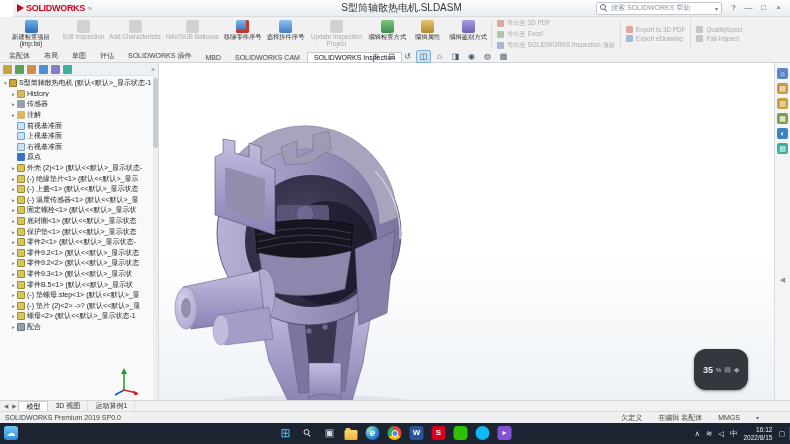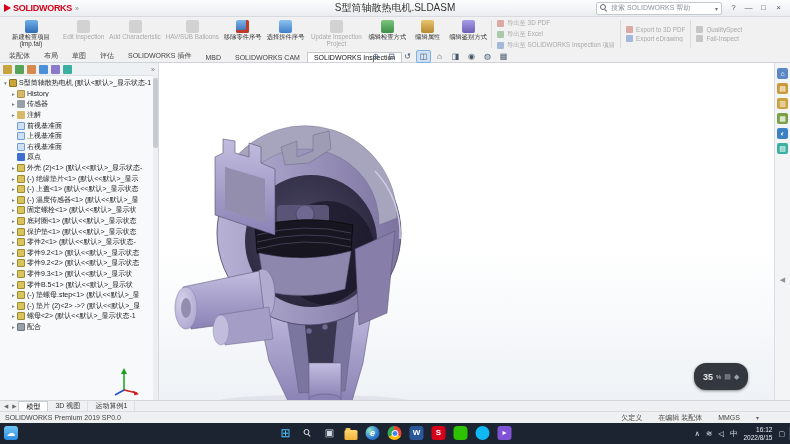--- a/index.html
+++ b/index.html
@@ -1,20 +1,20 @@
 <!DOCTYPE html>
 <html><head>
 <meta charset="utf-8">
 <style>
   html,body{margin:0;padding:0;}
   body{width:790px;height:444px;overflow:hidden;font-family:"Liberation Sans",sans-serif;background:#fff;position:relative;-webkit-font-smoothing:antialiased;}
   .app{position:absolute;inset:0;display:flex;flex-direction:column;}
 
   
-  .titlebar{height:16px;flex:0 0 16px;background:linear-gradient(#fdfdfd,#e9edf0);border-bottom:1px solid #d8dbe0;display:flex;align-items:center;padding:0 4px;gap:3px;position:relative;}
+  .titlebar{height:16px;flex:0 0 16px;background:linear-gradient(#fdfdfd,#e9edf0);border-bottom:1px solid #d8dbe0;display:flex;align-items:center;padding:0 4px;gap:3px;position:relative;margin-left:13px;}
   .logo{display:flex;align-items:center;gap:2px;}
   .logo-mark{width:0;height:0;border-left:7px solid #d6001c;border-top:4px solid transparent;border-bottom:4px solid transparent;}
   .logo-text{color:#d6001c;font-weight:bold;font-size:9px;letter-spacing:-0.3px;}
   .menu-arrow{font-size:7px;color:#888;}
   .doc-title{position:absolute;left:50%;transform:translateX(-50%);font-size:10px;color:#333;white-space:nowrap;}
   .tb-right{margin-left:auto;display:flex;align-items:center;gap:4px;}
   .searchbox{width:118px;height:11px;background:#fff;border:1px solid #c3c9cf;border-radius:2px;display:flex;align-items:center;gap:3px;padding:0 3px;color:#667;}
   .searchbox .ph{font-size:7px;color:#8a939c;white-space:nowrap;overflow:hidden;flex:1;}
   .searchbox .caret{font-size:6px;color:#778;}
   .mag{position:relative;width:8px;height:8px;flex:0 0 8px;}
@@ -79,21 +79,21 @@
 
   .viewport{flex:1;position:relative;overflow:hidden;}
   .model-svg{position:absolute;left:0;top:0;}
 
   .rstrip{width:15px;flex:0 0 15px;background:#f2f4f6;border-left:1px solid #dadde1;display:flex;flex-direction:column;align-items:center;padding-top:5px;gap:4px;}
   .rs{width:11px;height:11px;border-radius:2px;color:#fff;font-size:7px;line-height:11px;text-align:center;}
   .rs1{background:#5b87c5;}.rs2{background:#c99a3c;}.rs3{background:#caa23c;}.rs4{background:#7a9f45;}.rs5{background:#3b82c4;}.rs6{background:#3bb0a0;}
   .rcollapse{margin-top:118px;font-size:7px;color:#8a929b;}
 
   .triad{position:absolute;left:110px;bottom:4px;}
-  .badge35{position:absolute;right:42px;bottom:10px;width:48px;height:27px;background:#33383f;border-radius:12px;display:flex;align-items:center;color:#e8e8e8;box-shadow:0 1px 3px rgba(0,0,0,.45);padding:0 3px;}
+  .badge35{position:absolute;right:42px;bottom:10px;width:48px;height:41px;background:#33383f;border-radius:12px;display:flex;align-items:center;color:#e8e8e8;box-shadow:0 1px 3px rgba(0,0,0,.45);padding:0 3px;}
   .badge35 .pct{font-size:9px;font-weight:bold;width:22px;text-align:center;}
   .badge35 .unit{font-size:6px;margin-left:-3px;color:#c9ced4;}
   .badge35 .bic{font-size:7px;color:#9aa2ab;margin-left:3px;}
 
   
   .doctabs{height:10px;flex:0 0 10px;background:#eef0f2;border-top:1px solid #d5d8db;display:flex;align-items:stretch;font-size:7px;color:#333;padding-left:2px;}
   .dnav{font-size:5.5px;color:#666;display:flex;align-items:center;padding:0 2px;}
   .dtab{padding:0 7px;display:flex;align-items:center;border-right:1px solid #dcdfe2;}
   .dtab.active{background:#fff;border:1px solid #c9ccd0;border-bottom:none;color:#000;}
 

